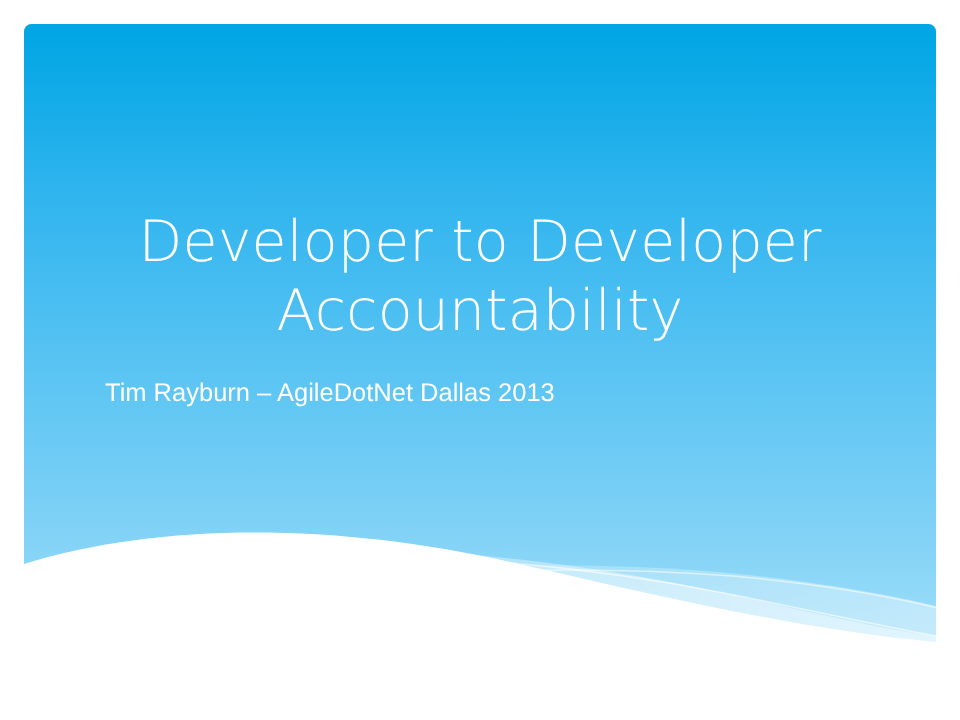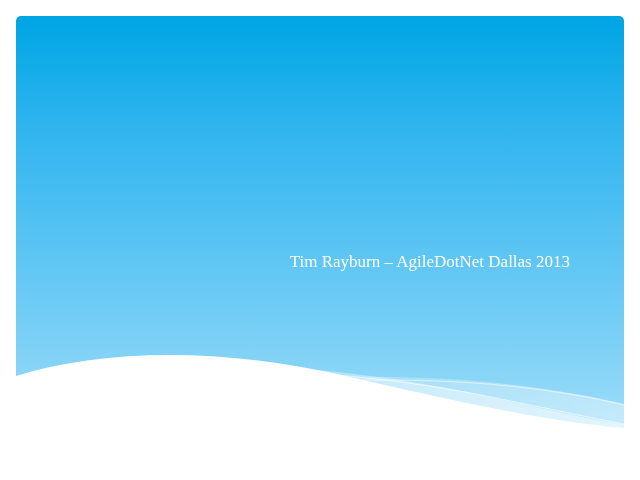--- a/index.html
+++ b/index.html
@@ -66,23 +66,23 @@
     line-height: 46px;
     letter-spacing: 0.1px;
   }
 
   .slide-subtitle {
     position: absolute;
     left: 70px;
     top: 251px;
     width: 500px;
     margin: 0;
-    text-align: right;
+    text-align: left;
     color: #ffffff;
-    font-family: Liberation Serif, serif;
+    font-family: Liberation Sans, sans-serif;
     font-size: 17px;
     font-weight: 400;
     line-height: 22px;
   }
 </style>
 </head>
 <body>
 
 <div class="slide">
 
@@ -107,16 +107,17 @@
       <path d="M 0,92 C 170,58 340,50 470,62 C 540,69 582,78 608,84 L 608,120 L 0,120 Z" fill="url(#ribbonFadeB)"></path>
 
       <path d="M 0,70 C 150,36 340,50 470,76 C 535,89 580,99 608,104" fill="none" stroke="#ffffff" stroke-opacity="0.62" stroke-width="1"></path>
       <path d="M 0,96 C 175,62 345,54 472,64 C 540,70 583,79 608,85" fill="none" stroke="#ffffff" stroke-opacity="0.55" stroke-width="1"></path>
 
       <path d="M 0,56 C 90,28 210,28 330,56 C 430,79 520,100 608,108 L 608,120 L 0,120 Z" fill="#ffffff"></path>
     </svg>
 
   </div>
 
+  <h1 class="slide-title">Developer to Developer Accountability</h1>
 
   <p class="slide-subtitle">Tim Rayburn – AgileDotNet Dallas 2013</p>
 
 </div>
 
 </body></html>

